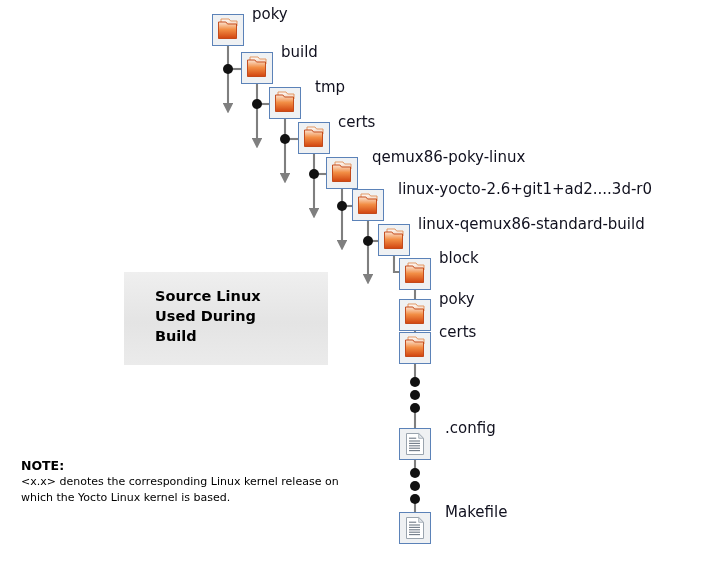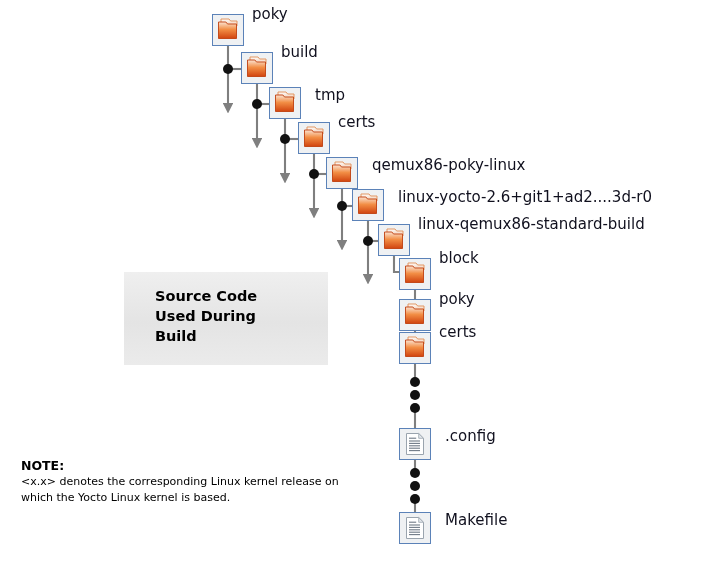--- a/index.html
+++ b/index.html
@@ -67,21 +67,21 @@
     left: 40px;
     top: 50%;
     transform: translateY(-50%);
     white-space: nowrap;
     font-size: 15px;
     line-height: 16px;
     color: #10101e;
     text-align: center;
   }
 
-  .node-label.pad-lg { left: 46px; margin-top: 8px; }
+  .node-label.pad-lg { left: 46px; }
 
   
   #legend-box {
     position: absolute;
     left: 124px;
     top: 272px;
     width: 204px;
     height: 93px;
     background: #e6e6e6;
     background: linear-gradient(180deg, #efefef 0%, #e4e4e4 55%, #ebebeb 100%);
@@ -346,21 +346,21 @@
             <line x1="7" y1="17.2" x2="18" y2="17.2"></line>
             <line x1="7" y1="19.6" x2="18" y2="19.6"></line>
           </g>
         </svg>
       </div>
     </div>
     <div class="node-label pad-lg">Makefile</div>
   </div>
 
   <div id="legend-box">
-    <div id="legend-text">Source Code
+    <div id="legend-text">Source Linux
 Used During
 Build</div>
   </div>
 
   <div id="note-block">
     <div id="note-title">NOTE:</div>
     <div id="note-body">&lt;x.x&gt; denotes the corresponding Linux kernel release on
 which the Yocto Linux kernel is based.</div>
   </div>
 

